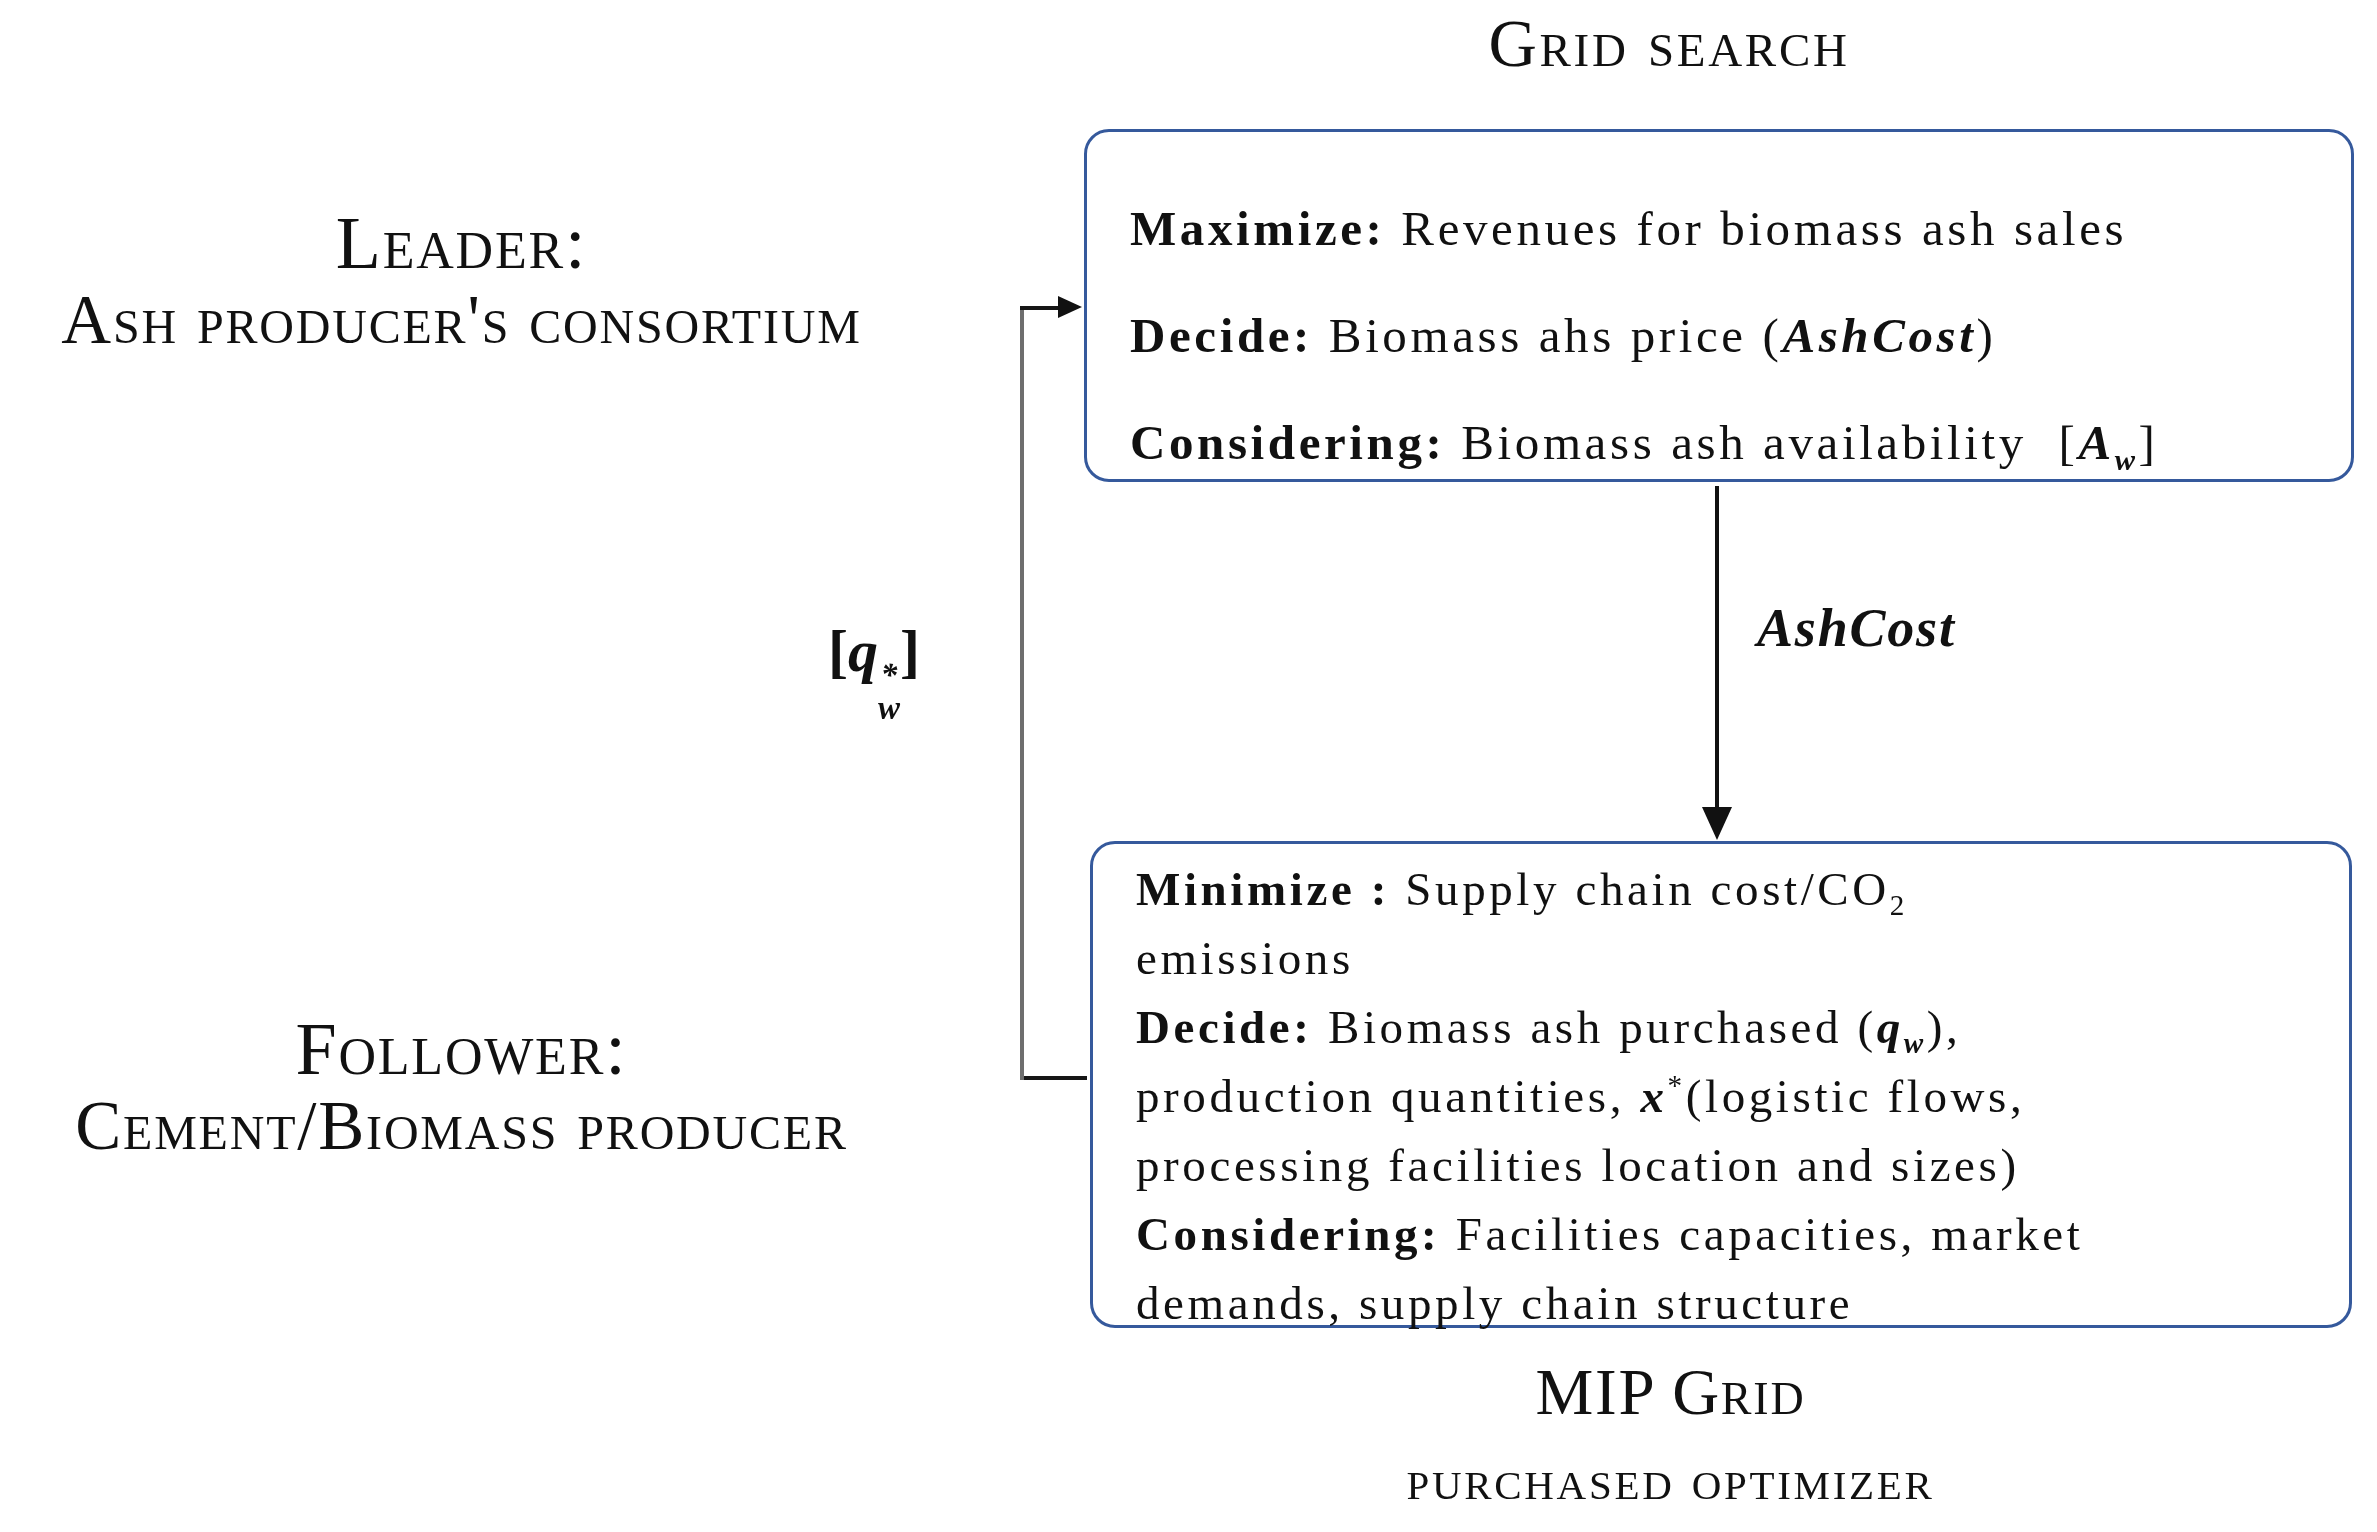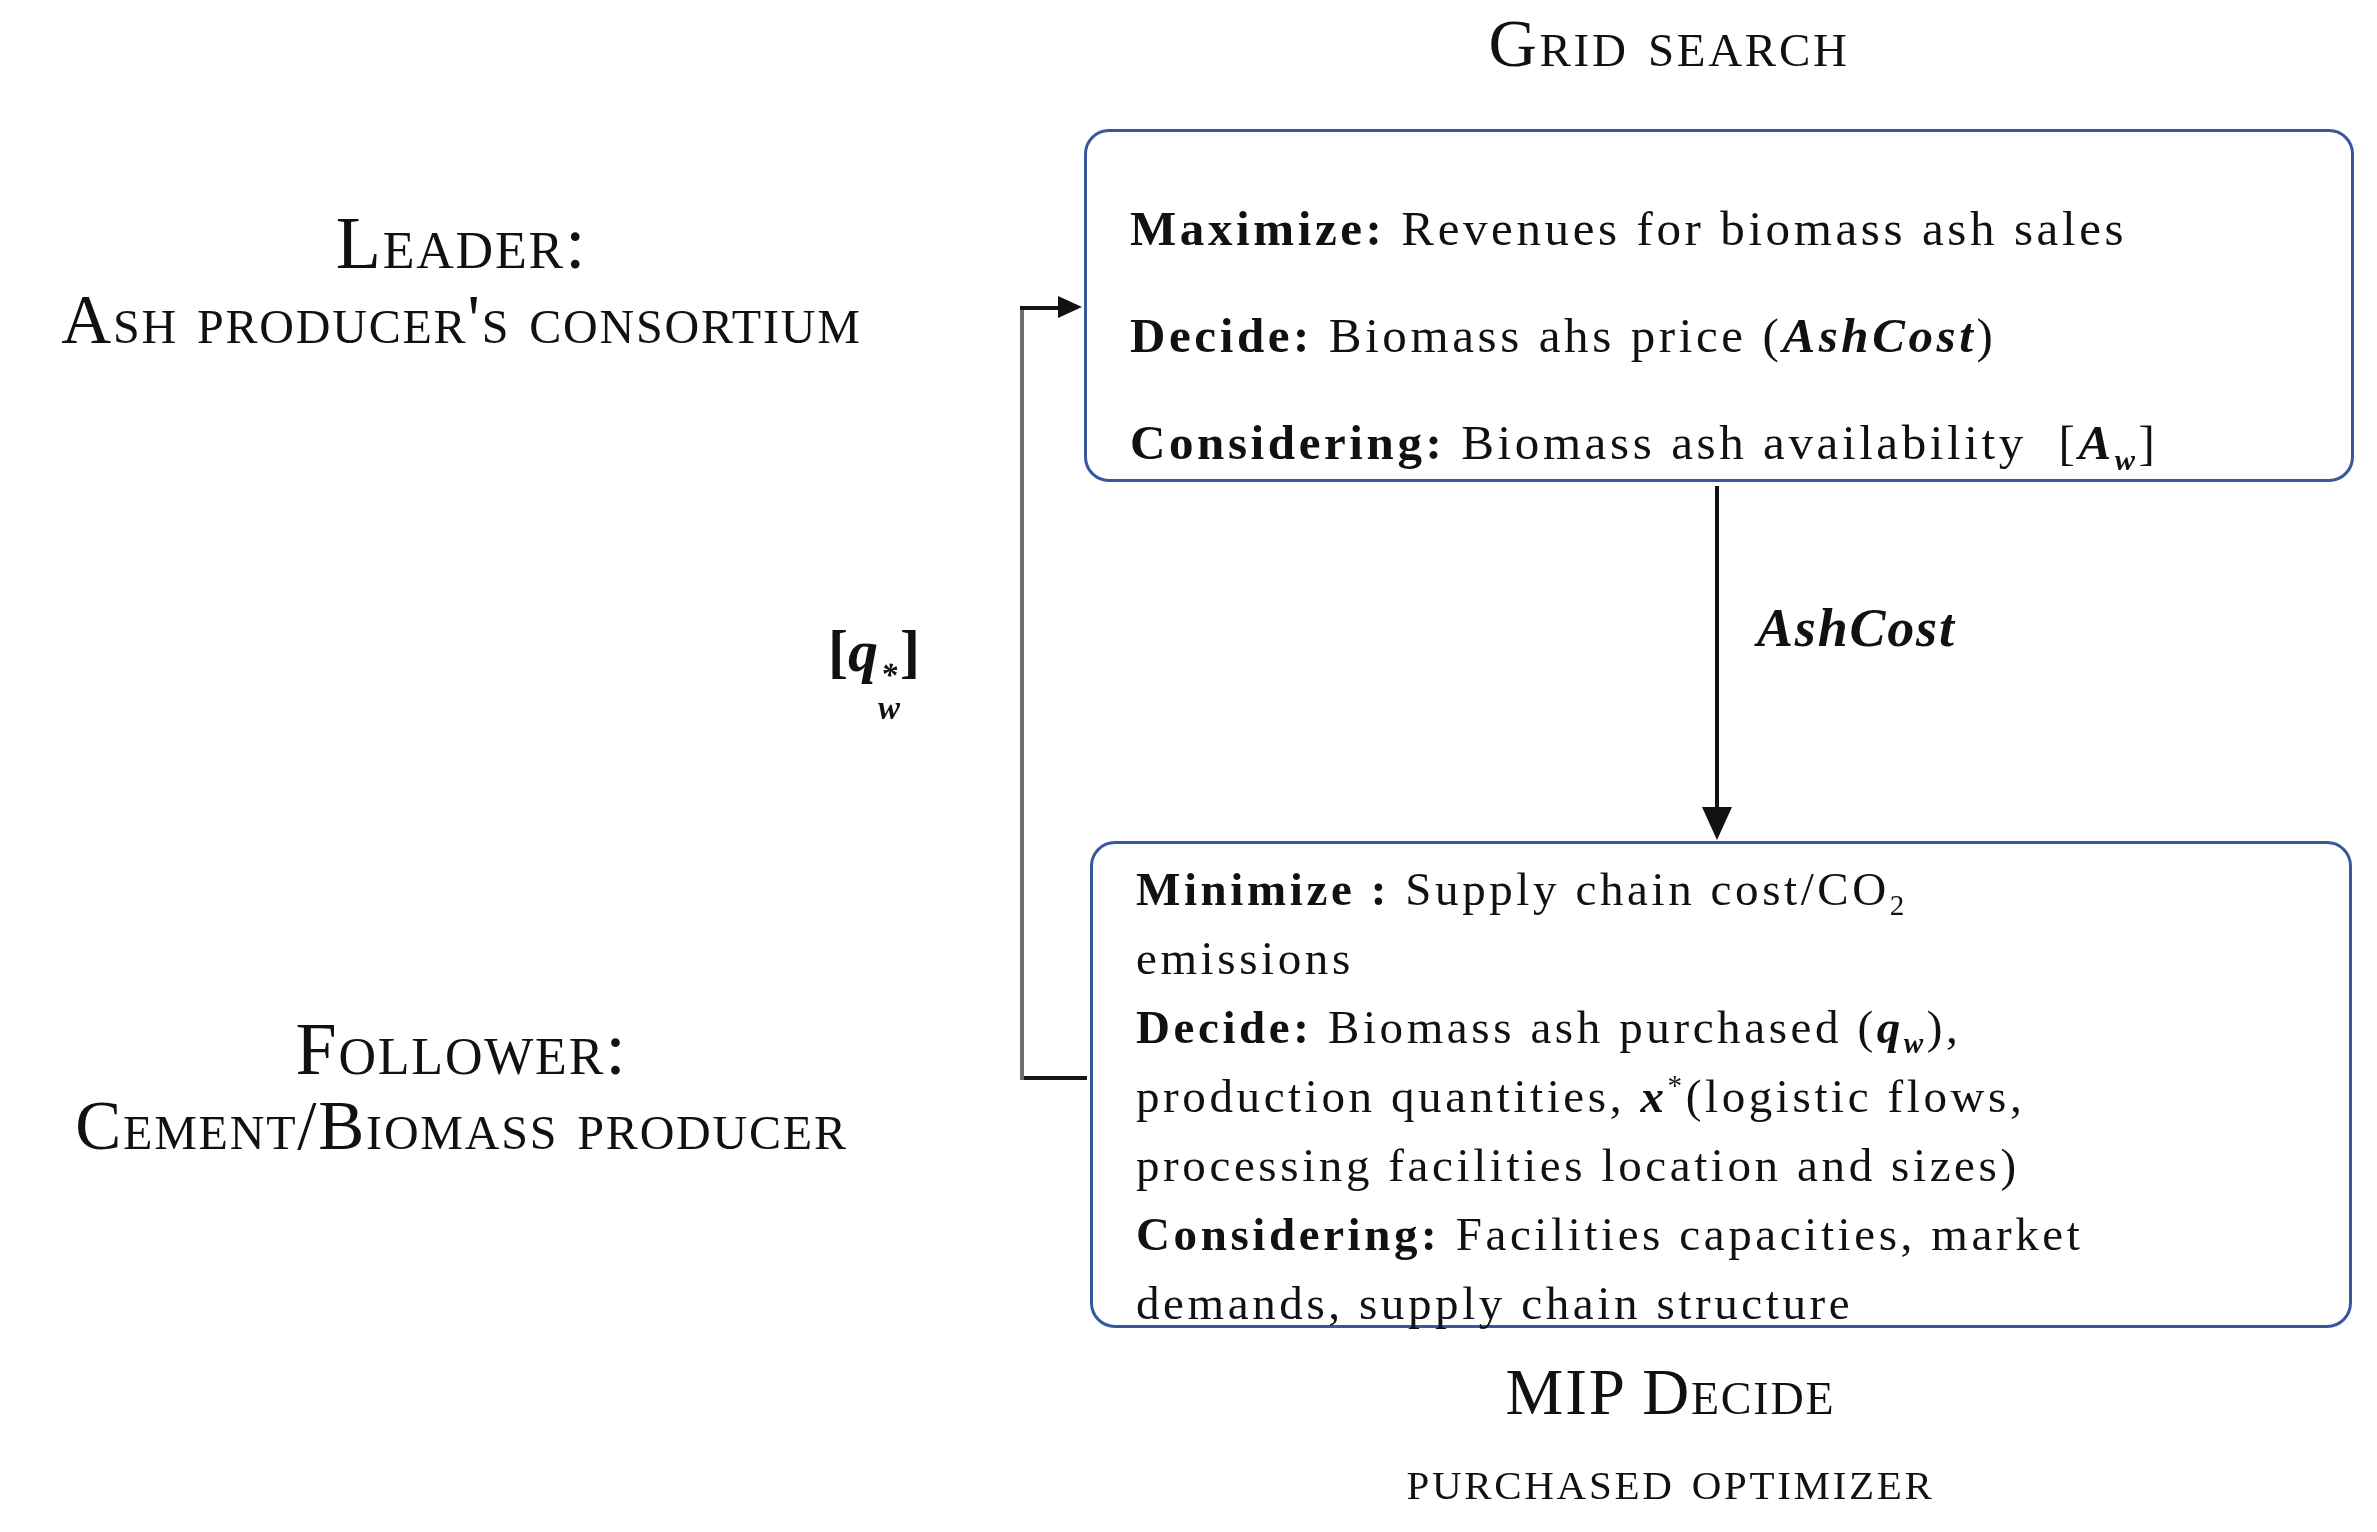--- a/index.html
+++ b/index.html
@@ -89,18 +89,18 @@
   <div class="abs ashcost-label" style="left:1757px;top:597px;">AshCost</div>
 
   <div class="hline" style="left:1020px;top:1076px;width:67px;height:3.6px;"></div>
   <div class="vline" style="left:1020px;top:307px;width:3.6px;height:773px;"></div>
   <div class="hline" style="left:1020px;top:306px;width:42px;height:3.6px;"></div>
   <div class="arrowhead-right" style="left:1058px;top:296px;"></div>
 
   <div class="abs qw-label rich" style="left:828px;top:617px;"><span class="b">[</span><span class="bi">q</span><span class="stack"><span>*</span><span>w</span></span><span class="b">]</span></div>
 
   <div class="abs center" style="left:1218px;top:1355px;width:905px;">
-    <div class="mip-1 sc">MIP Decide</div>
+    <div class="mip-1 sc">MIP Grid</div>
     <div class="mip-2 sc">purchased optimizer</div>
   </div>
 
 </div>
 
 
 </body></html>

